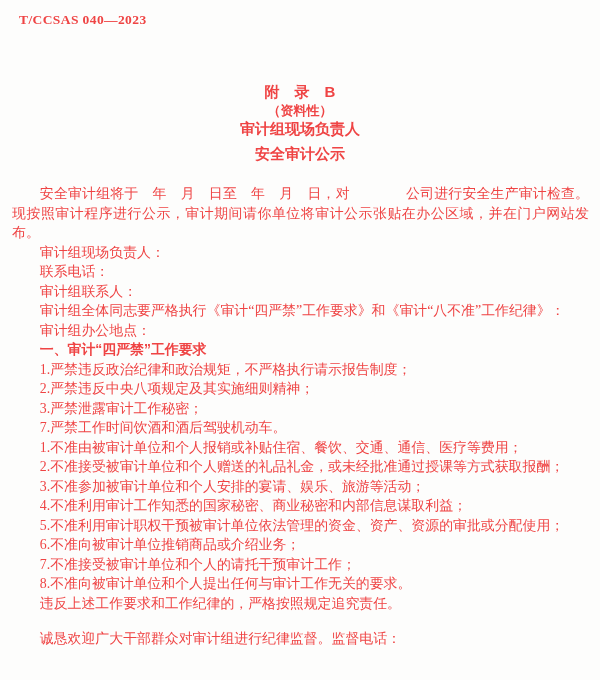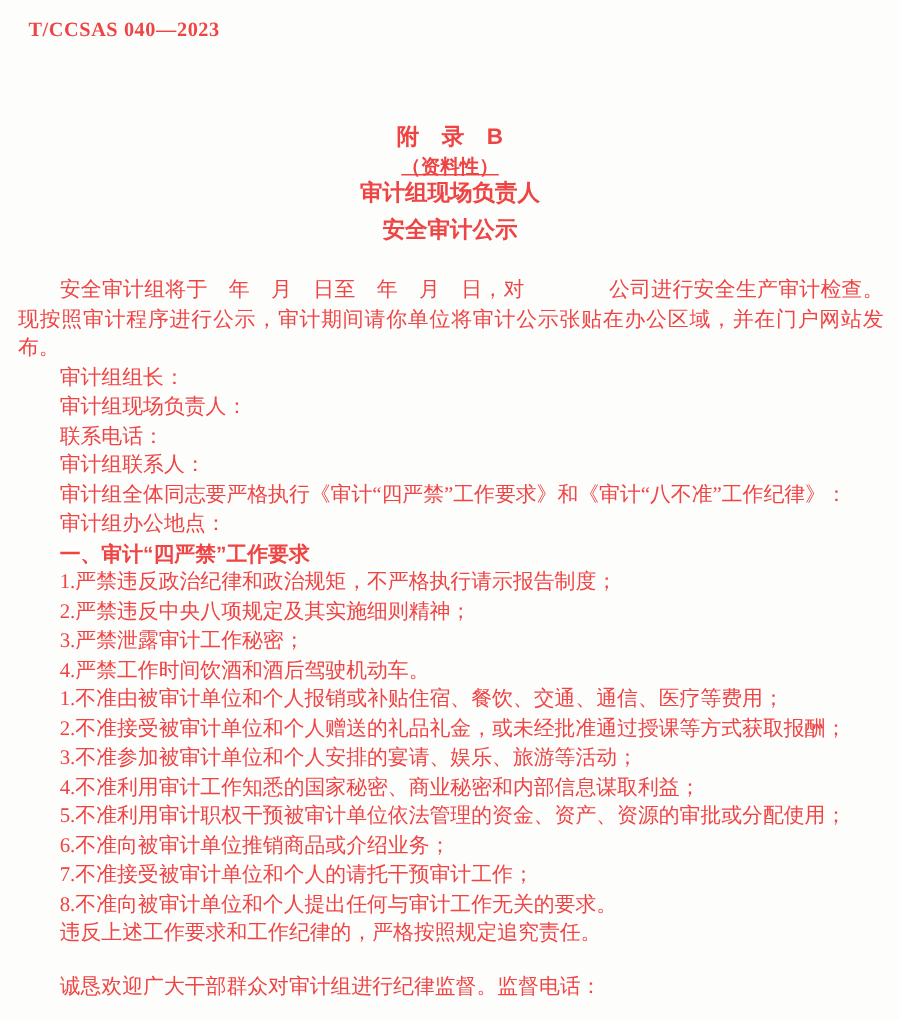--- a/index.html
+++ b/index.html
@@ -32,21 +32,20 @@
   }
   .t-heading {
     font-family: "Liberation Sans", "DejaVu Sans", sans-serif;
     font-weight: bold;
     font-size: 15px;
   }
   .t-informative {
     font-family: "Liberation Sans", "DejaVu Sans", sans-serif;
     font-weight: bold;
     font-size: 13px;
-    text-decoration: underline;
   }
   .t-doc-title { margin-top: 6px; }
   .body-block {
     position: absolute;
     top: 184px;
     left: 12px;
     width: 577px;
     font-size: 13.9px;
     line-height: 19.5px;
     text-align: justify;
@@ -72,32 +71,31 @@
     <div class="t-heading">附　录　B</div>
     <div class="t-informative">（资料性）</div>
     <div class="t-heading">审计组现场负责人</div>
     <div class="t-heading t-doc-title">安全审计公示</div>
   </div>
 
   <div class="body-block">
 
     <p>安全审计组将于　年　月　日至　年　月　日，对　　　　公司进行安全生产审计检查。现按照审计程序进行公示，审计期间请你单位将审计公示张贴在办公区域，并在门户网站发布。</p>
 
-    <p>审计组组长：</p>
     <p>审计组现场负责人：</p>
     <p>联系电话：</p>
     <p>审计组联系人：</p>
     <p>审计组全体同志要严格执行《审计“四严禁”工作要求》和《审计“八不准”工作纪律》：</p>
     <p>审计组办公地点：</p>
 
     <p class="sec-heading">一、审计“四严禁”工作要求</p>
     <p>1.严禁违反政治纪律和政治规矩，不严格执行请示报告制度；</p>
     <p>2.严禁违反中央八项规定及其实施细则精神；</p>
     <p>3.严禁泄露审计工作秘密；</p>
-    <p>4.严禁工作时间饮酒和酒后驾驶机动车。</p>
+    <p>7.严禁工作时间饮酒和酒后驾驶机动车。</p>
 
     <p>1.不准由被审计单位和个人报销或补贴住宿、餐饮、交通、通信、医疗等费用；</p>
     <p>2.不准接受被审计单位和个人赠送的礼品礼金，或未经批准通过授课等方式获取报酬；</p>
     <p>3.不准参加被审计单位和个人安排的宴请、娱乐、旅游等活动；</p>
     <p>4.不准利用审计工作知悉的国家秘密、商业秘密和内部信息谋取利益；</p>
     <p>5.不准利用审计职权干预被审计单位依法管理的资金、资产、资源的审批或分配使用；</p>
     <p>6.不准向被审计单位推销商品或介绍业务；</p>
     <p>7.不准接受被审计单位和个人的请托干预审计工作；</p>
     <p>8.不准向被审计单位和个人提出任何与审计工作无关的要求。</p>
 

